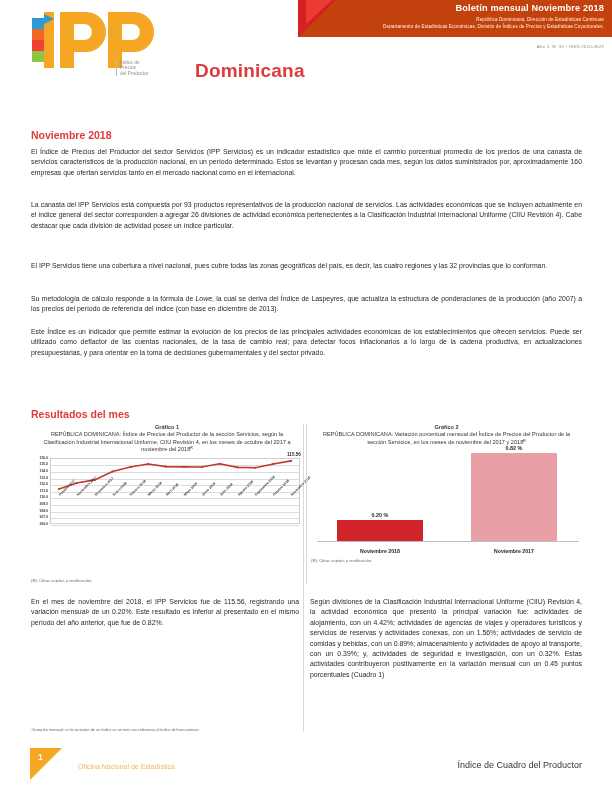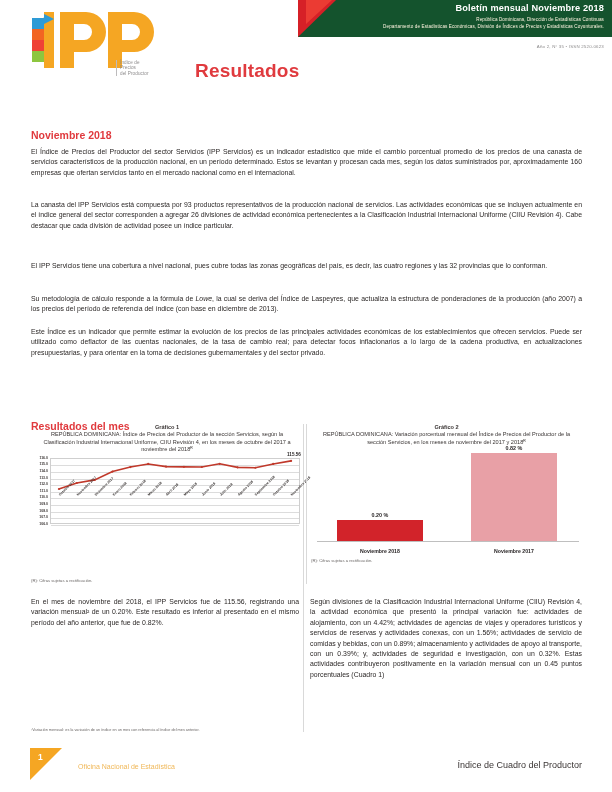--- a/index.html
+++ b/index.html
@@ -45,21 +45,21 @@
     font-size: 19px;
     font-weight: bold;
     color: #e03a3e;
     letter-spacing: .2px;
   }
 
   .banner {
     position: absolute;
     left: 298px; top: 0;
     width: 314px; height: 37px;
-    background: #14532d;
+    background: #c2410c;
     overflow: hidden;
   }
   .banner .redcorner {
     position: absolute; left: 0; top: 0;
     width: 0; height: 0;
     border-top: 37px solid #d62027;
     border-right: 38px solid transparent;
   }
   .banner .redcorner2 {
     position: absolute; left: 8px; top: 0;
@@ -100,21 +100,21 @@
 
   
   .section-head {
     position: absolute;
     left: 31px;
     font-size: 10.5px;
     font-weight: bold;
     color: #e03a3e;
   }
   #novhead { top: 129px; }
-  #reshead { top: 420px; }
+  #reshead { top: 408px; }
 
   .para {
     position: absolute;
     left: 31px;
     width: 551px;
     font-size: 6.9px;
     line-height: 10.4px;
     text-align: justify;
     color: #2b2726;
   }
@@ -321,21 +321,21 @@
       <path d="M78 2 h26 a20 20 0 0 1 0 40 h-12 v16 h-14 z M92 14 v16 h10 a8 8 0 0 0 0 -16 z" fill="#f5a623"></path>
 
       <rect x="14" y="2" width="10" height="56" fill="#f5a623"></rect>
       <rect x="2" y="8" width="12" height="11" fill="#2e9bd6"></rect>
       <rect x="2" y="19" width="12" height="11" fill="#f26522"></rect>
       <rect x="2" y="30" width="12" height="11" fill="#ef4136"></rect>
       <rect x="2" y="41" width="12" height="11" fill="#8dc63f"></rect>
       <polygon points="14,4 24,9 14,14" fill="#2e9bd6"></polygon>
     </svg>
     <div class="logo-sub">Índice de<br>Precios<br>del Productor</div>
-    <div class="servicios-title">Resultados</div>
+    <div class="servicios-title">Dominicana</div>
   </div>
 
   <div class="banner">
     <div class="redcorner"></div>
     <div class="redcorner2"></div>
     <div class="banner-title">Boletín mensual Noviembre 2018</div>
     <div class="banner-sub1">República Dominicana, Dirección de Estadísticas Continuas</div>
     <div class="banner-sub2">Departamento de Estadísticas Económicas, División de Índices de Precios y Estadísticas Coyunturales.</div>
   </div>
   <div class="banner-meta">Año 2, N° 35  •  ISSN 2520-0623</div>

